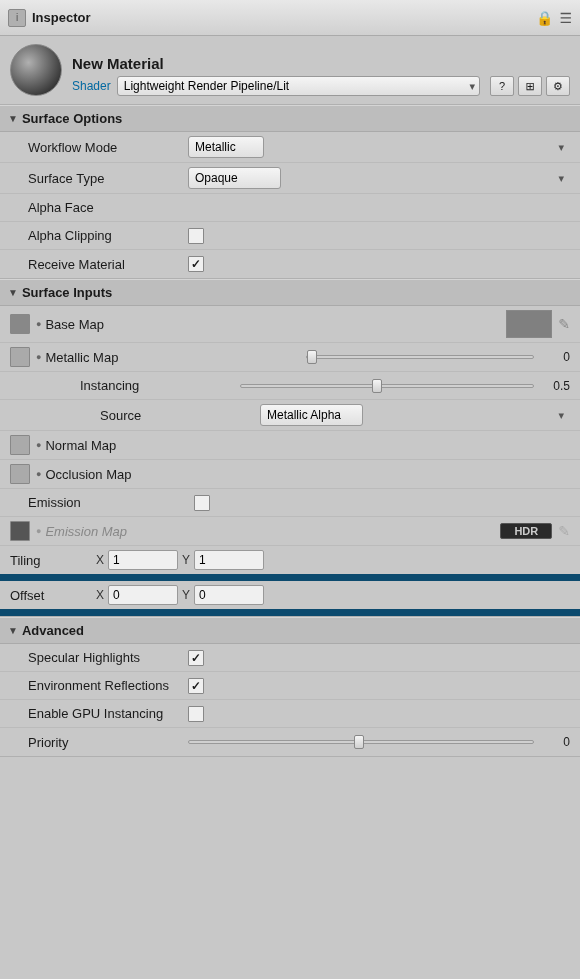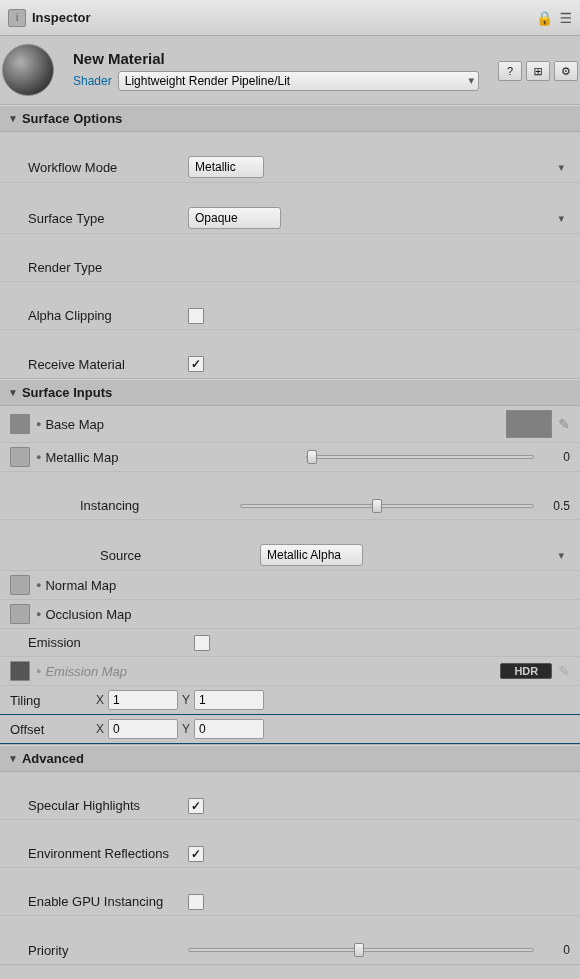--- a/index.html
+++ b/index.html
@@ -38,22 +38,22 @@
       margin-left: auto;
       display: flex; gap: 6px; align-items: center;
     }
     .title-icon-btn {
       font-size: 14px; color: #555; cursor: pointer;
     }
 
     
     .material-header {
       background: #c8c8c8;
-      padding: 8px 2px;
-      display: flex; align-items: center; gap: 19px;
+      padding: 8px 10px;
+      display: flex; align-items: flex-end; gap: 10px;
       border-bottom: 1px solid #b0b0b0;
     }
     .material-preview {
       width: 52px; height: 52px;
       border-radius: 50%;
       background: radial-gradient(circle at 35% 35%, #b0b0b0, #303030 80%, #1a1a1a);
       border: 1px solid #888;
       flex-shrink: 0;
     }
     .material-info { flex: 1; }
@@ -105,21 +105,20 @@
       cursor: pointer;
     }
     .section-arrow { font-size: 10px; color: #444; }
 
     
     .prop-row {
       display: flex; align-items: center;
       padding: 4px 10px 4px 28px;
       min-height: 28px;
       border-bottom: 1px solid #bbb;
-      margin-top: 20px;
     }
     .prop-row:last-child { border-bottom: none; }
     .prop-label {
       min-width: 160px;
       font-size: 13px; color: #1a1a1a;
     }
     .prop-value { flex: 1; display: flex; align-items: center; gap: 6px; }
 
     
     .unity-select {
@@ -202,21 +201,21 @@
       border: 1px solid #555; border-radius: 2px;
       padding: 1px 13px; font-size: 11px; font-weight: bold;
       cursor: pointer;
     }
 
     
     .tiling-row {
       display: flex; align-items: center;
       padding: 4px 10px;
       min-height: 26px;
-      border-bottom: 1px solid #0c4a6e;
+      border-bottom: 7px solid #0c4a6e;
       gap: 6px;
     }
     .tiling-label { min-width: 80px; font-size: 13px; }
     .tiling-coords { display: flex; align-items: center; gap: 4px; flex: 1; }
     .coord-label { font-size: 12px; color: #333; }
     .coord-input {
       width: 70px;
       background: #f0f0f0; border: 1px solid #999; border-radius: 2px;
       padding: 2px 4px; font-size: 12px;
     }
@@ -288,21 +287,21 @@
       <div class="select-wrap">
         <select class="unity-select">
           <option>Opaque</option>
           <option>Transparent</option>
         </select>
       </div>
     </div>
   </div>
 
   <div class="prop-row">
-    <span class="prop-label">Render Type</span>
+    <span class="prop-label">Alpha Face</span>
   </div>
 
   <div class="prop-row">
     <span class="prop-label">Alpha Clipping</span>
     <div class="prop-value">
       <div class="unity-checkbox"></div>
     </div>
   </div>
 
   <div class="prop-row">

